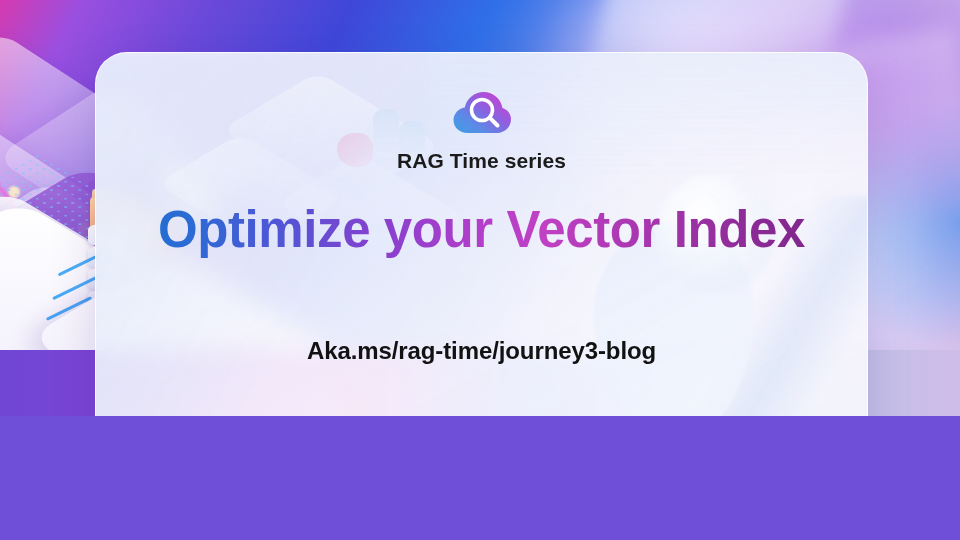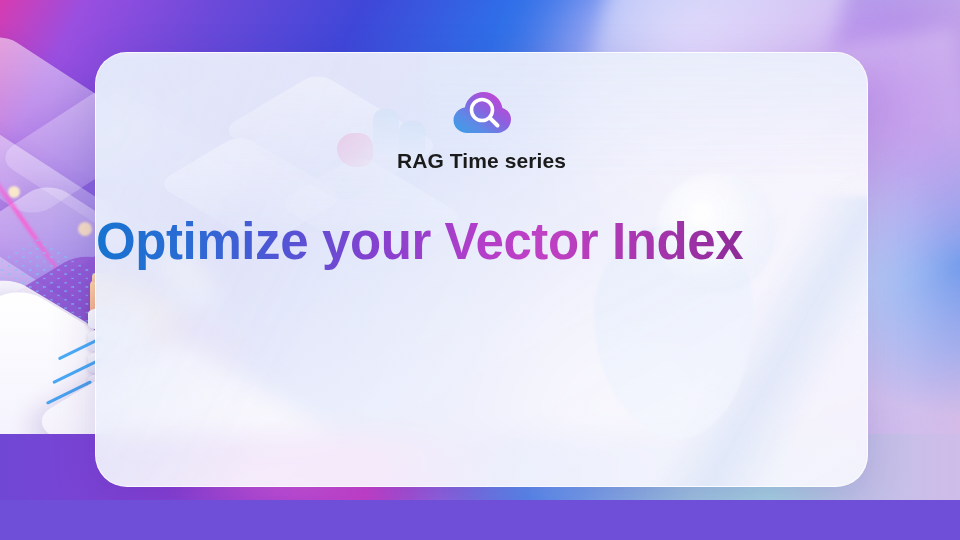--- a/index.html
+++ b/index.html
@@ -5,21 +5,21 @@
   * { margin:0; padding:0; box-sizing:border-box; }
   html, body {
     width:960px; height:540px; overflow:hidden;
     font-family:"Liberation Sans", sans-serif;
     background:#6f4fd8;
   }
 
   
   .stage {
     position:relative;
-    width:960px; height:500px;
+    width:960px; height:416px;
     overflow:hidden;
     isolation:isolate;
   }
 
   
   .bg-base {
     position:absolute; inset:0;
     background:
       linear-gradient(118deg,
         #d63bb0 0%,
@@ -278,23 +278,24 @@
 
   .logo { width:62px; height:48px; display:block; }
 
   .eyebrow {
     margin-top:14px;
     font-size:21px; font-weight:bold;
     color:#1b1b1b; letter-spacing:.1px;
   }
 
   .title {
-    margin-top:40px;
+    margin-top:28px;
     font-size:51px; font-weight:bold;
     line-height:1.14;
+    text-align:center;
     letter-spacing:-.4px;
     width:100%;
   }
   .tline { display:block; }
   .tline-1 {
     background:linear-gradient(90deg,
       #1773d0 0%, #2b6bd4 12%, #5155d6 24%,
       #8441cf 36%, #b33ec9 50%, #c041c4 58%,
       #a635ae 72%, #8a2a95 86%, #75237f 100%);
     -webkit-background-clip:text; background-clip:text;
@@ -401,16 +402,17 @@
         <circle cx="31" cy="23" r="10.5" fill="none" stroke="#ffffff" stroke-width="3.6"></circle>
         <line x1="38.6" y1="30.6" x2="46.5" y2="38.5" stroke="#ffffff" stroke-width="4" stroke-linecap="round"></line>
       </svg>
 
       <div class="eyebrow">RAG Time series</div>
 
       <h1 class="title">
         <span class="tline tline-1">Optimize your Vector Index</span>
       </h1>
 
+      <div class="url">Aka.ms/rag-time/journey3-blog</div>
 
     </div>
   </div>
 </div>
 
 </body></html>

